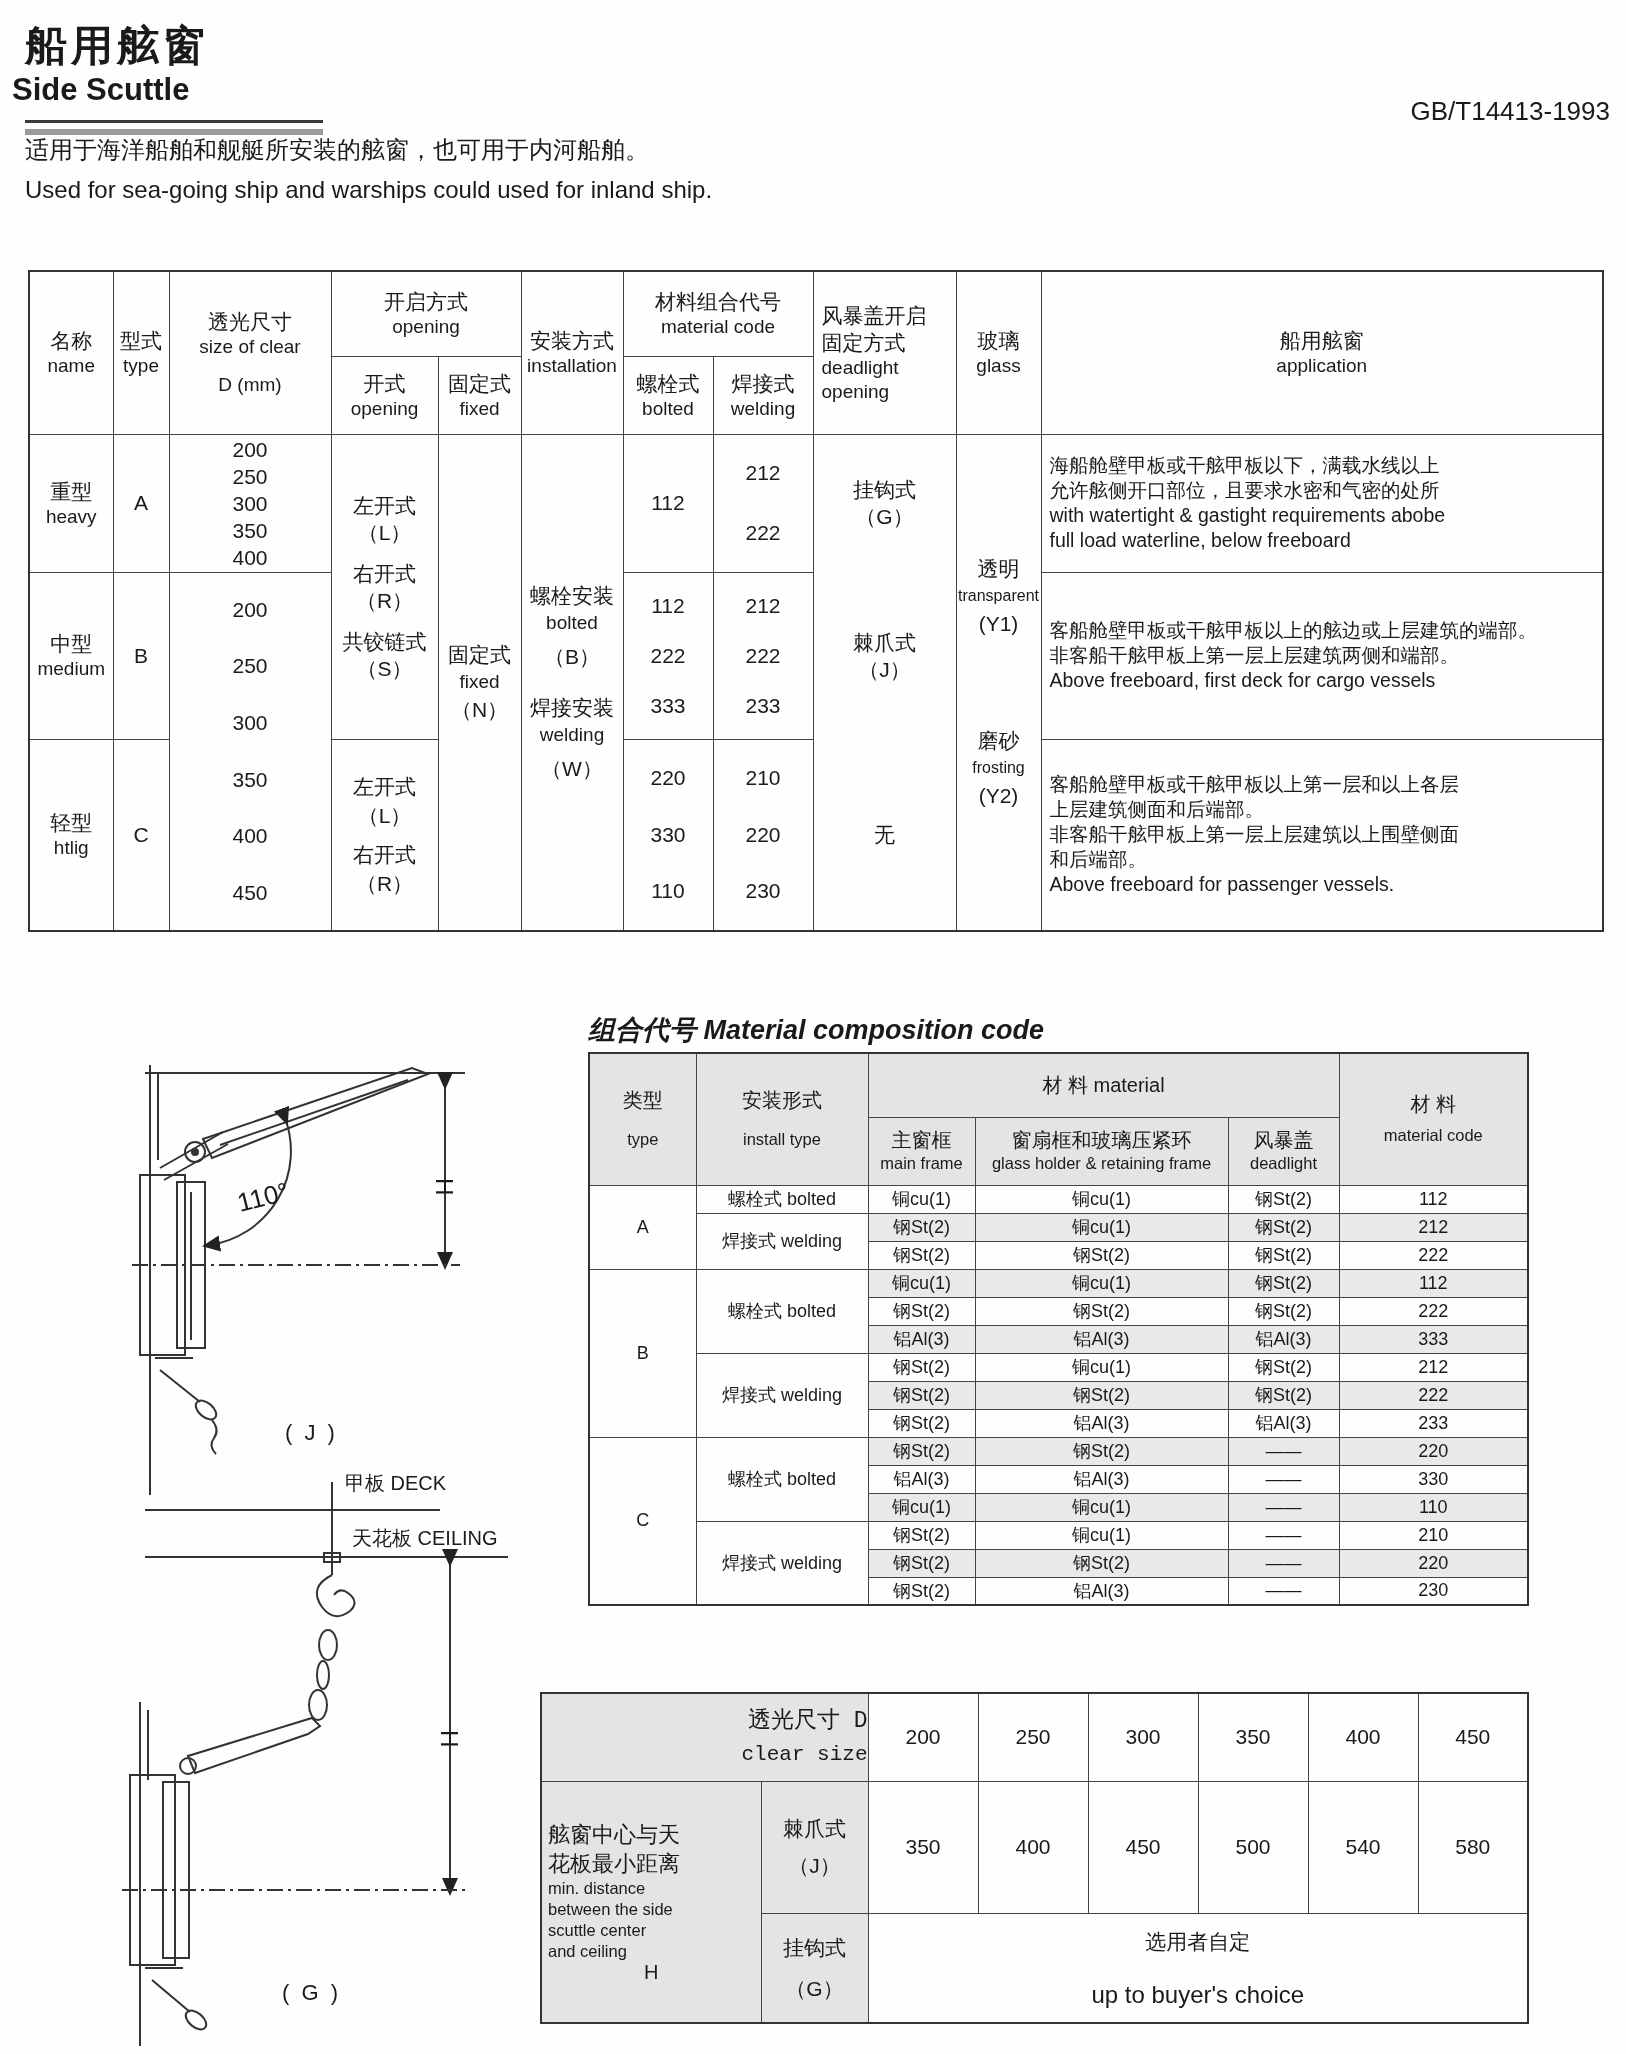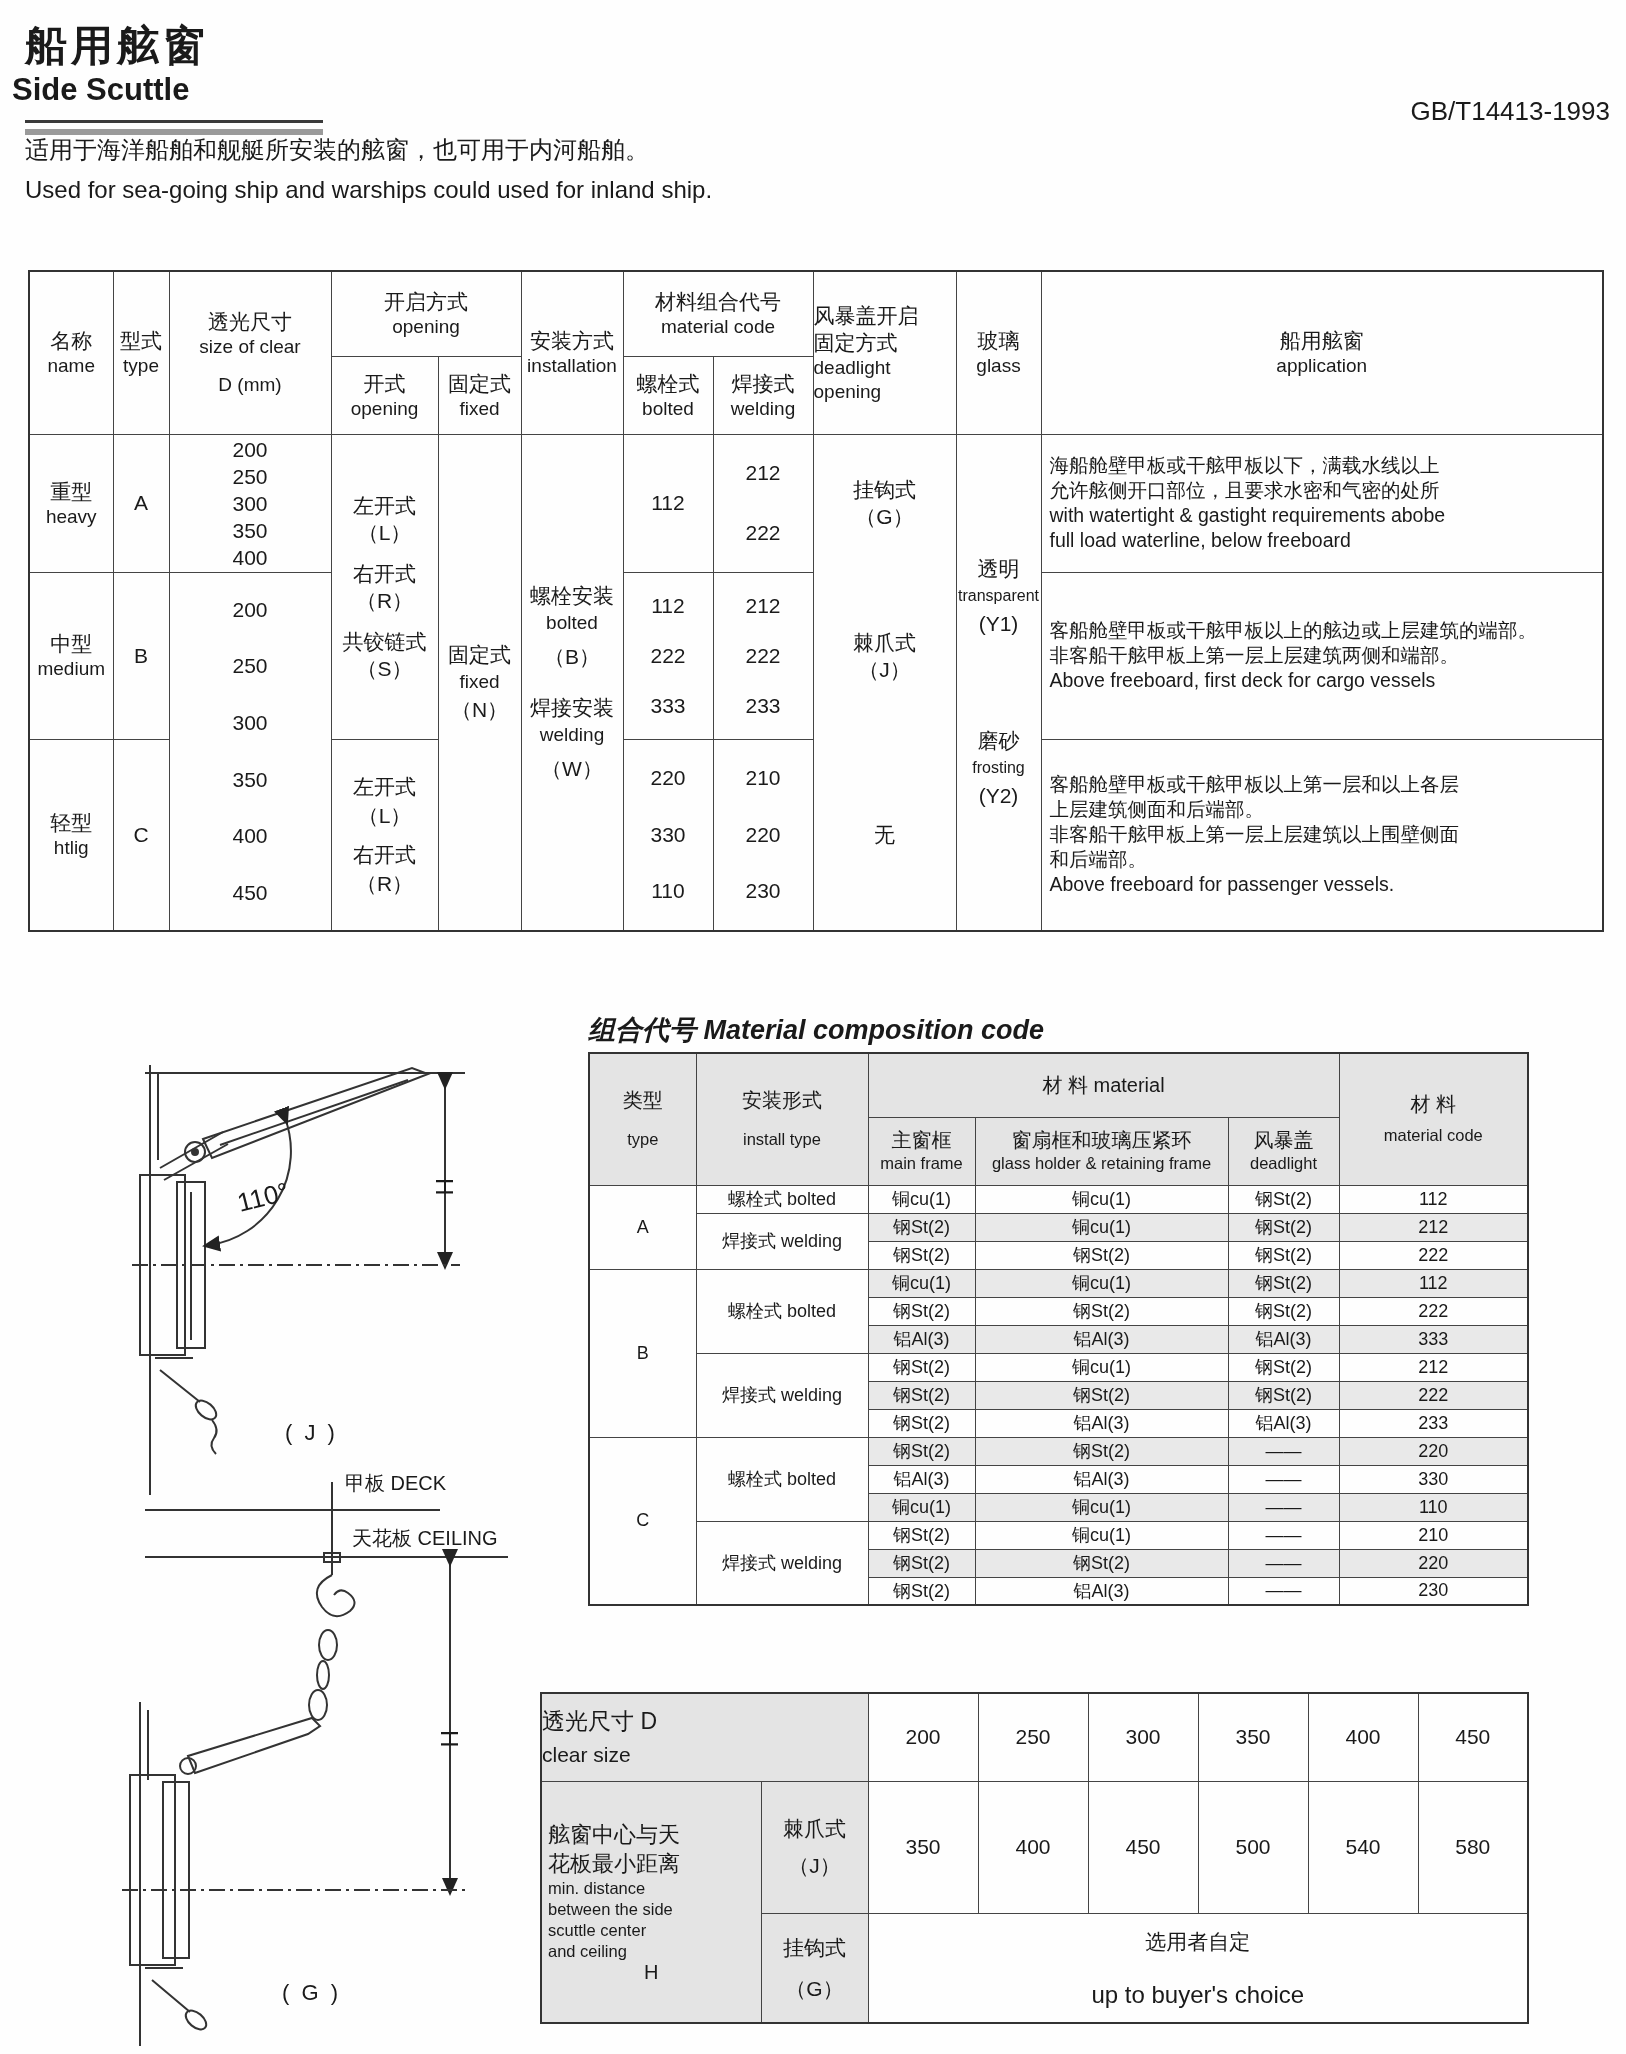--- a/index.html
+++ b/index.html
@@ -20,38 +20,38 @@
   .en{font-size:19px;line-height:24px;}
   
   #t1{left:28px;top:270px;width:1574px;border:2px solid #333;}
   #t1 td{font-size:21px;}
   #t1 .app{ text-align:left;padding:6px 8px;}
   #t1 .app div{font-size:19.5px;line-height:25px;}
   #t1 .sizes div{line-height:27px;}
   #t1 .spread{height:100%;display:flex;flex-direction:column;justify-content:space-around;align-items:center;}
   #t1 .stack{display:flex;flex-direction:column;justify-content:center;align-items:center;gap:2px;}
   #t1 td.bh{border-bottom-style:hidden;}
-  #t1 .dl-h{text-align:left;}
+  #t1 .dl-h{text-align:left;padding-left:8px;}
   
   #t2-title{left:588px;top:1012px;font-size:27px;font-weight:bold;font-style:italic;}
   #t2{left:588px;top:1052px;width:939px;border:2px solid #333;}
   #t2 td{font-size:18px;}
   #t2 .hd{background:#e4e4e4;}
   #t2 .hd .zh{font-size:20px;line-height:25px;}
   #t2 .hd .en{font-size:16.5px;line-height:21px;}
   #t2 tr.g td.d{background:#e9e9e9;}
   #t2 tr.body{height:28px;}
   
   #t3{left:540px;top:1692px;width:987px;border:2px solid #333;}
   #t3 td{font-size:21px;}
   #t3 .hd{background:#e4e4e4;}
   #t3 .lbl{text-align:left;padding:4px 6px;}
   #t3 .lbl .zh{font-size:22px;line-height:29px;}
   #t3 .lbl .en{font-size:16.5px;line-height:21px;}
-  #t3 .ctr{text-align:left;}
+  #t3 .ctr{text-align:right;font-family:Liberation Mono, monospace;}
   
   #drawings{left:60px;top:1040px;}
   svg text{font-family:"Liberation Sans",sans-serif;fill:#1a1a1a;}
   .cap{font-size:22px;letter-spacing:3px;}
 </style>
 </head>
 <body>
 
 <div class="abs" id="title-zh">船用舷窗</div>
 <div class="abs" id="title-en">Side Scuttle</div>

